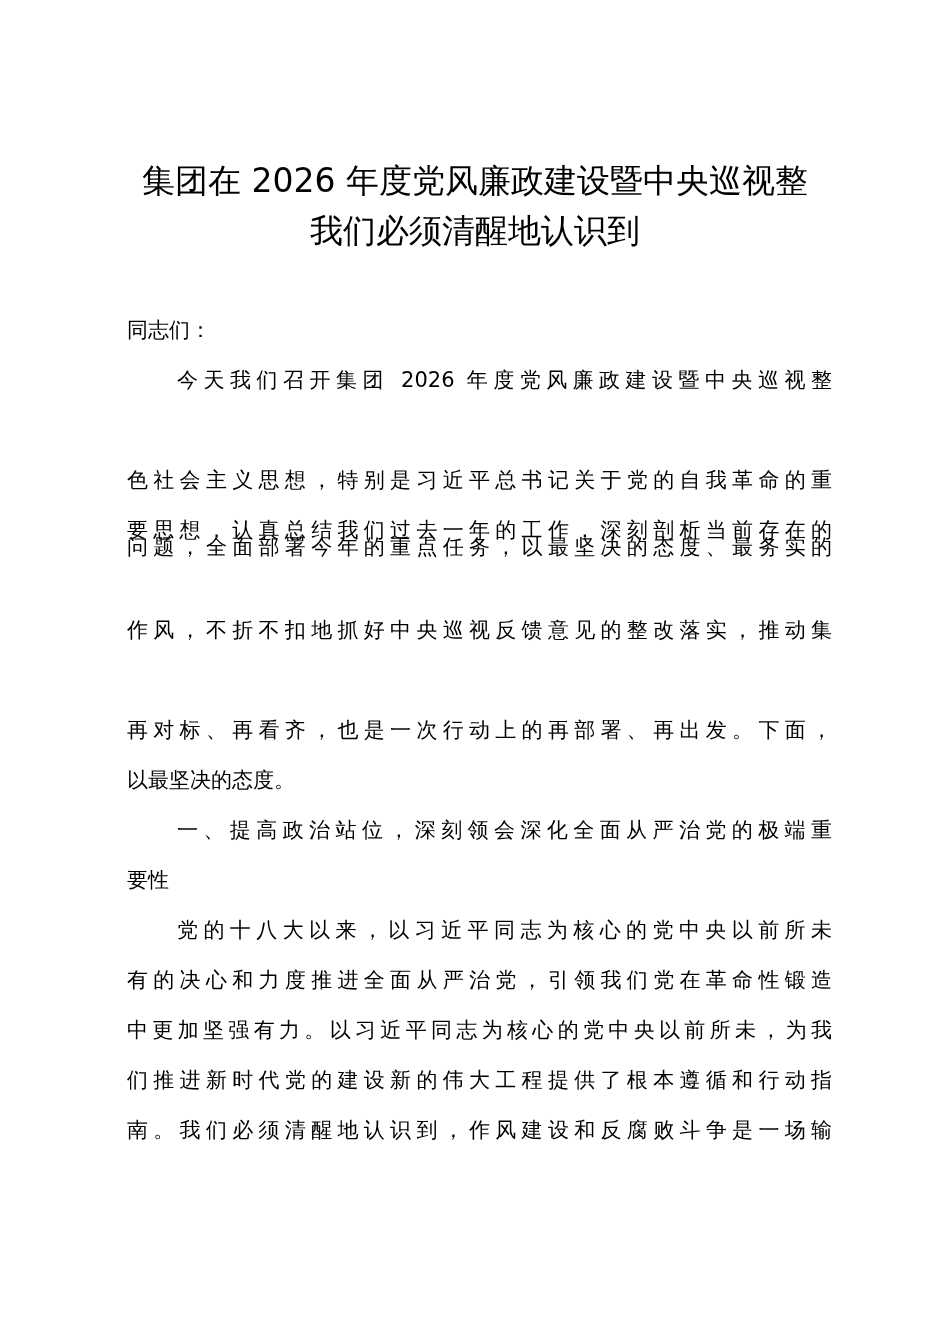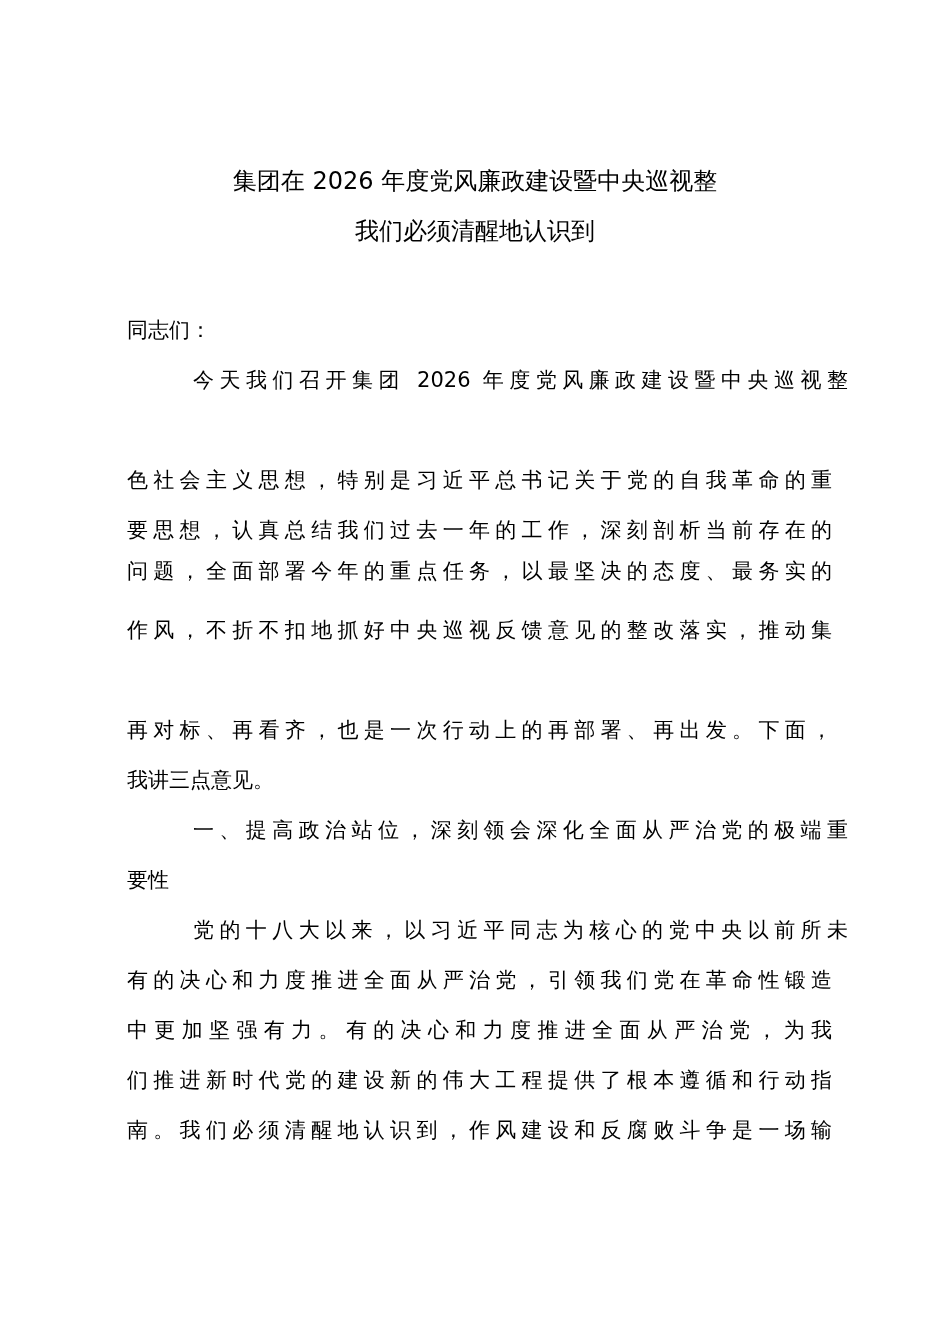--- a/index.html
+++ b/index.html
@@ -24,21 +24,21 @@
       background: #ffffff;
     }
     .title-block {
       position: absolute;
       left: 100px;
       width: 750px;
       top: 156px;
       text-align: center;
     }
     .title-line {
-      font-size: 24px;
+      font-size: 33px;
       line-height: 50px;
       height: 50px;
       white-space: nowrap;
       letter-spacing: 0px;
     }
     .body-line {
       position: absolute;
       left: 127px;
       width: 705px;
       font-size: 21px;
@@ -47,45 +47,44 @@
       white-space: nowrap;
       text-align: justify;
       text-align-last: justify;
     }
     .body-line.last {
       text-align-last: left;
     }
     .body-line.indent {
       left: 177px;
       width: 655px;
-      margin-left: 16px;
     }
   </style>
 </head>
 <body>
 
 <div class="page">
 
   <div class="title-block">
     <div class="title-line">集团在 2026 年度党风廉政建设暨中央巡视整</div>
     <div class="title-line">我们必须清醒地认识到</div>
   </div>
 
   <div class="body-line last" style="top:313px;">同志们：</div>
 
   <div class="body-line indent" style="top:363px;">今天我们召开集团 2026 年度党风廉政建设暨中央巡视整</div>
   <div class="body-line" style="top:463px;">色社会主义思想，特别是习近平总书记关于党的自我革命的重</div>
   <div class="body-line" style="top:513px;font-family:Liberation Serif, serif;">要思想，认真总结我们过去一年的工作，深刻剖析当前存在的</div>
-  <div class="body-line" style="top:554px;">问题，全面部署今年的重点任务，以最坚决的态度、最务实的</div>
+  <div class="body-line" style="top:530px;">问题，全面部署今年的重点任务，以最坚决的态度、最务实的</div>
   <div class="body-line" style="top:613px;">作风，不折不扣地抓好中央巡视反馈意见的整改落实，推动集</div>
   <div class="body-line" style="top:713px;">再对标、再看齐，也是一次行动上的再部署、再出发。下面，</div>
-  <div class="body-line last" style="top:763px;">我讲三点意见。</div>
+  <div class="body-line last" style="top:763px;">以最坚决的态度。</div>
 
   <div class="body-line indent" style="top:813px;">一、提高政治站位，深刻领会深化全面从严治党的极端重</div>
   <div class="body-line last" style="top:863px;">要性</div>
 
   <div class="body-line indent" style="top:913px;">党的十八大以来，以习近平同志为核心的党中央以前所未</div>
   <div class="body-line" style="top:963px;">有的决心和力度推进全面从严治党，引领我们党在革命性锻造</div>
-  <div class="body-line" style="top:1013px;">中更加坚强有力。有的决心和力度推进全面从严治党，为我</div>
+  <div class="body-line" style="top:1013px;">中更加坚强有力。以习近平同志为核心的党中央以前所未，为我</div>
   <div class="body-line" style="top:1063px;">们推进新时代党的建设新的伟大工程提供了根本遵循和行动指</div>
   <div class="body-line" style="top:1113px;">南。我们必须清醒地认识到，作风建设和反腐败斗争是一场输</div>
 
 </div>
 
 </body></html>

